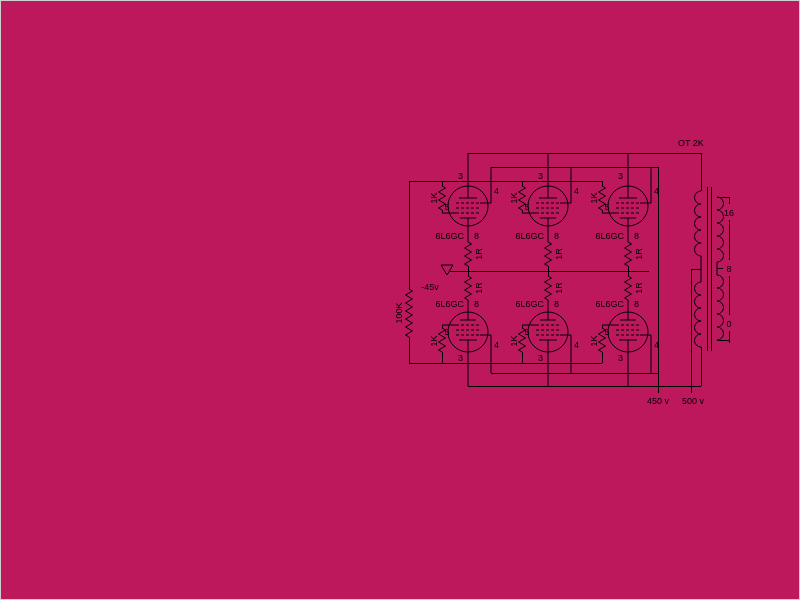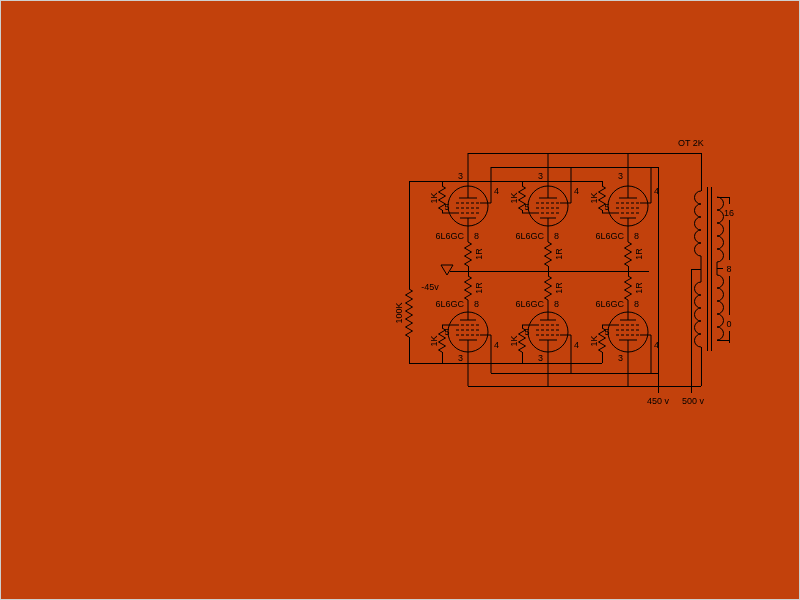--- a/index.html
+++ b/index.html
@@ -1,19 +1,19 @@
 <!DOCTYPE html>
 <html><head>
 <meta charset="utf-8">
 <style>
   html,body { margin:0; padding:0; background:#ffffff; }
   .page {
     width:798px; height:598px;
     border:1px solid #cfcfcf;
-    background:#c2410c;
+    background:#be185d;
     position:relative;
     font-family:"Liberation Sans", sans-serif;
   }
   svg { display:block; }
   svg path, svg polyline, svg circle {
     stroke:#000000;
     stroke-width:1;
     fill:none;
   }
   svg path.crisp { shape-rendering:crispEdges; }

